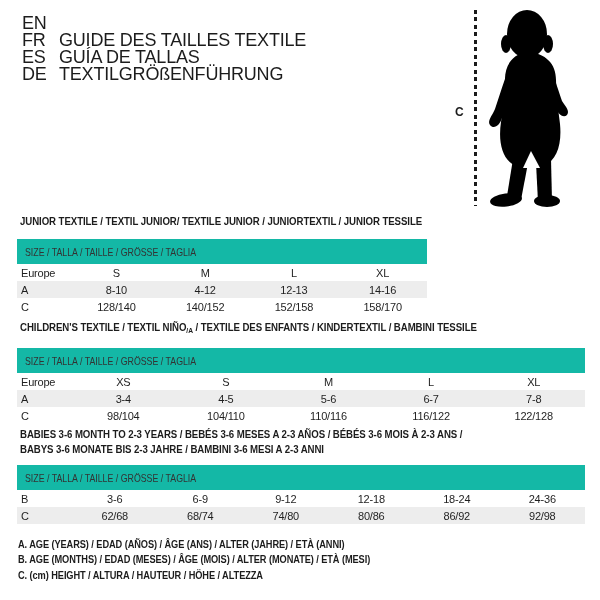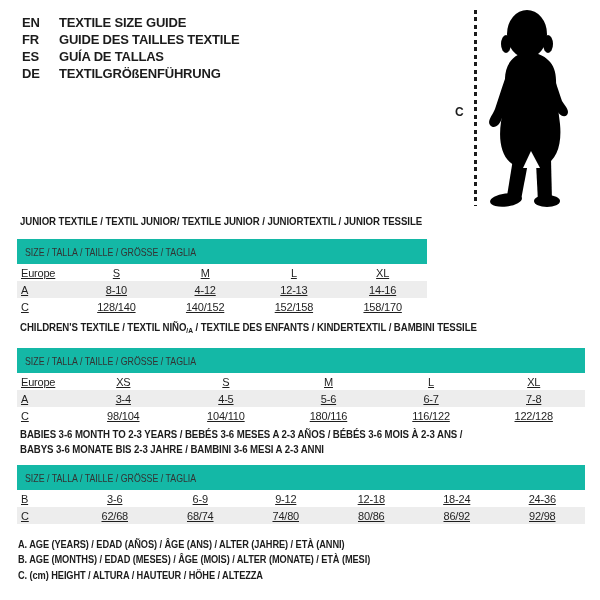--- a/index.html
+++ b/index.html
@@ -4,56 +4,55 @@
 <style>
   html,body{margin:0;padding:0;}
   body{
     width:600px;height:600px;background:#ffffff;overflow:hidden;
     font-family:"Liberation Sans","DejaVu Sans",sans-serif;
     color:#1c1c1c;position:relative;
   }
   .abs{position:absolute;}
 
   
-  .lang-list{left:22px;top:15px;font-size:13px;font-weight:bold;line-height:16.9px;letter-spacing:-0.2px;}
+  .lang-list{left:22px;top:15px;font-size:18px;font-weight:normal;line-height:16.9px;letter-spacing:-0.2px;}
   .lang-row{display:flex;}
   .lang-code{display:inline-block;width:37px;}
 
   
   .dash-line{left:474px;top:10px;width:2.5px;height:196px;
     background:repeating-linear-gradient(to bottom,#1a1a1a 0 4px,transparent 4px 7.5px);}
   .height-label{left:455px;top:105px;font-size:12px;font-weight:bold;}
   .baby{left:484px;top:4px;}
 
   
   .sec-title{font-size:11.5px;font-weight:bold;white-space:nowrap;
     transform:scaleX(0.84);transform-origin:left top;letter-spacing:-0.1px;}
   .subscript{font-size:8px;position:relative;top:2px;}
 
   
   table.size-table{position:absolute;border-collapse:collapse;table-layout:fixed;
     font-size:11px;color:#1f1f1f;}
   th.bar{background:#14b8a6;height:17px;padding:4px;font-weight:normal;text-align:left;color:#333333;}
   th.bar .bar-txt{display:inline-block;transform:scaleX(0.8);transform-origin:left center;
     padding-left:5px;white-space:nowrap;font-size:11px;}
-  td{height:17px;padding:0;text-align:center;white-space:nowrap;letter-spacing:-0.2px;text-decoration:underline;}
+  td{height:17px;padding:0;text-align:center;white-space:nowrap;letter-spacing:-0.2px;}
   td.lbl{text-align:left;padding-left:4px;}
   tr.shade td{background:#ededed;}
 
   
   .footnotes{left:18px;top:537px;font-size:11px;font-weight:bold;line-height:15.3px;
     white-space:nowrap;transform:scaleX(0.84);transform-origin:left top;letter-spacing:-0.1px;}
 </style>
 </head>
 <body>
 
 <div class="abs lang-list">
   <div class="lang-row">
     <span class="lang-code">EN</span>
-    <span>TEXTILE SIZE GUIDE</span>
   </div>
   <div class="lang-row">
     <span class="lang-code">FR</span>
     <span>GUIDE DES TAILLES TEXTILE</span>
   </div>
   <div class="lang-row">
     <span class="lang-code">ES</span>
     <span>GUÍA DE TALLAS</span>
   </div>
   <div class="lang-row">
@@ -152,21 +151,21 @@
       <td>3-4</td>
       <td>4-5</td>
       <td>5-6</td>
       <td>6-7</td>
       <td>7-8</td>
     </tr>
     <tr>
       <td class="lbl">C</td>
       <td>98/104</td>
       <td>104/110</td>
-      <td>180/116</td>
+      <td>110/116</td>
       <td>116/122</td>
       <td>122/128</td>
     </tr>
   </tbody>
 </table>
 
 <div class="abs sec-title" style="left:20px;top:427px;line-height:15px;">
   <div>BABIES 3-6 MONTH TO 2-3 YEARS / BEBÉS 3-6 MESES A 2-3 AÑOS / BÉBÉS 3-6 MOIS À 2-3 ANS /</div>
   <div>BABYS 3-6 MONATE BIS 2-3 JAHRE / BAMBINI 3-6 MESI A 2-3 ANNI</div>
 </div>

